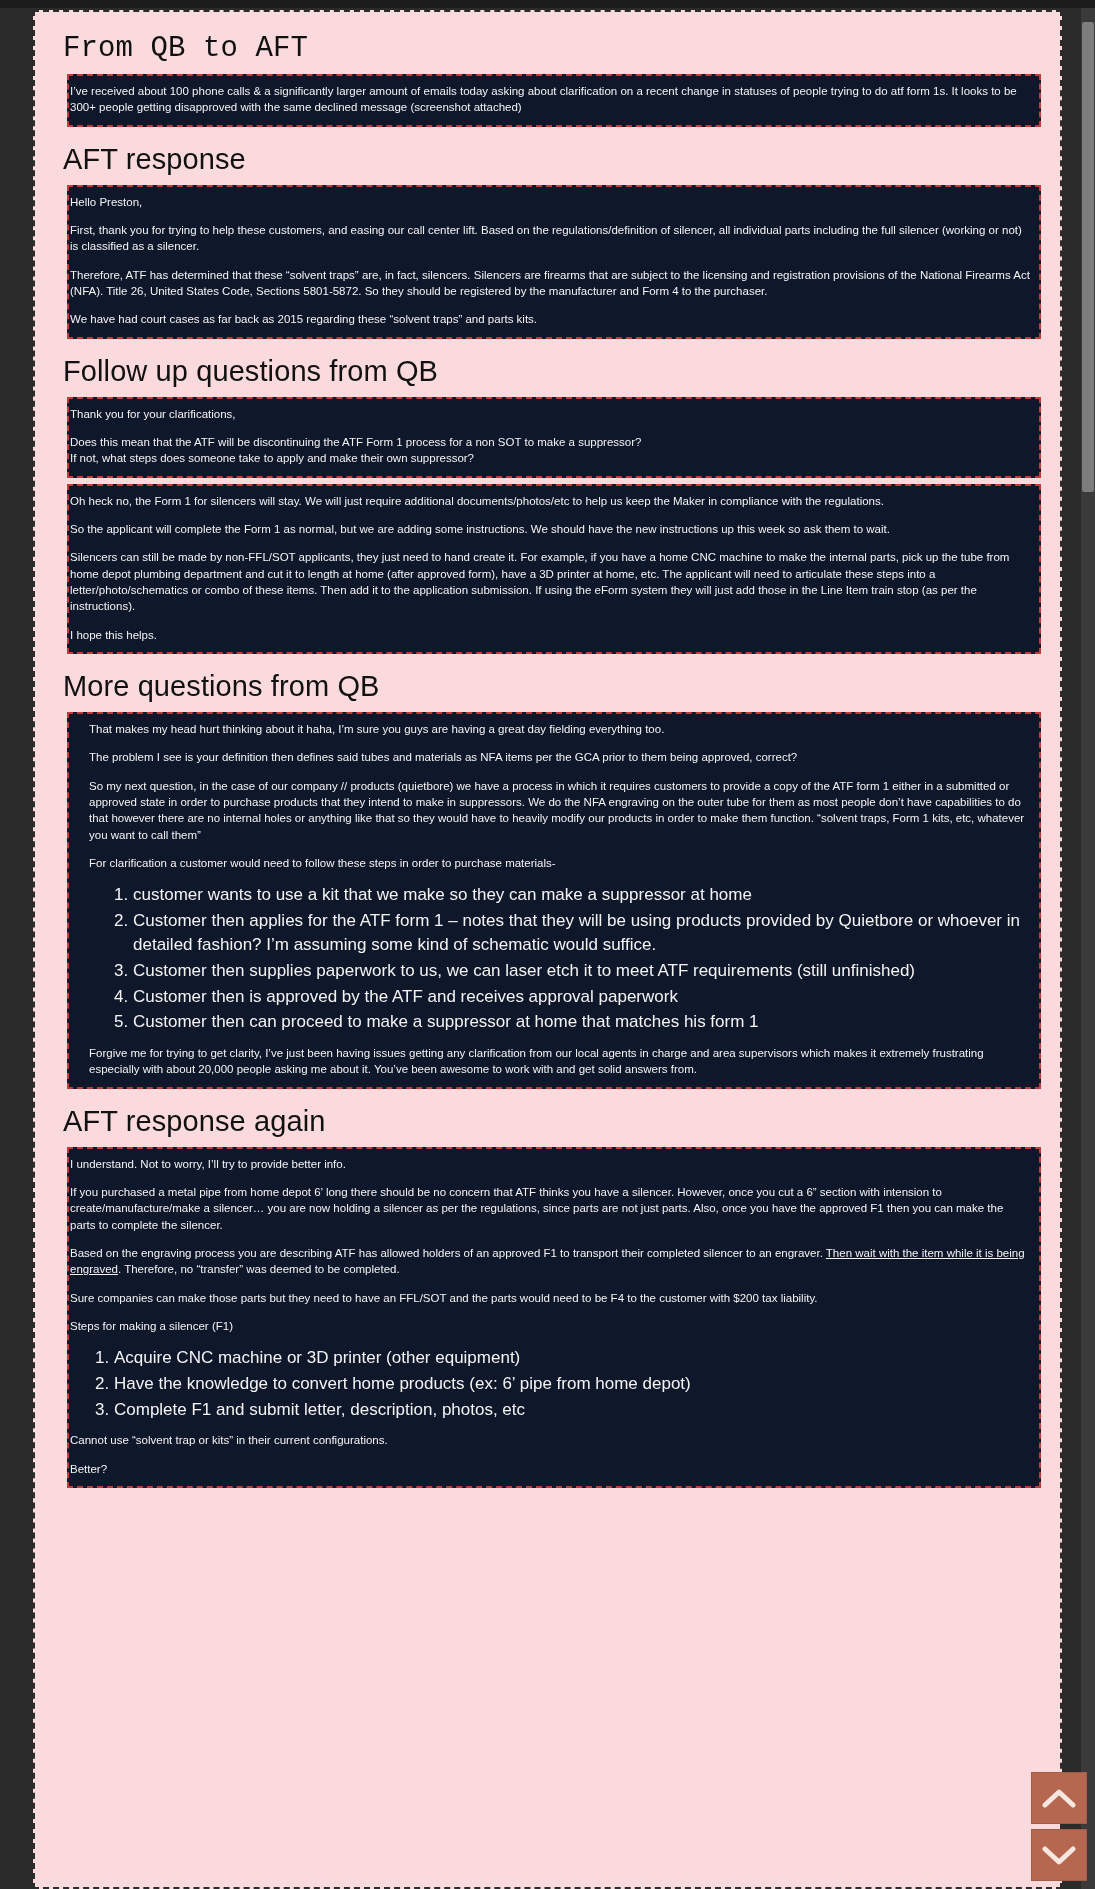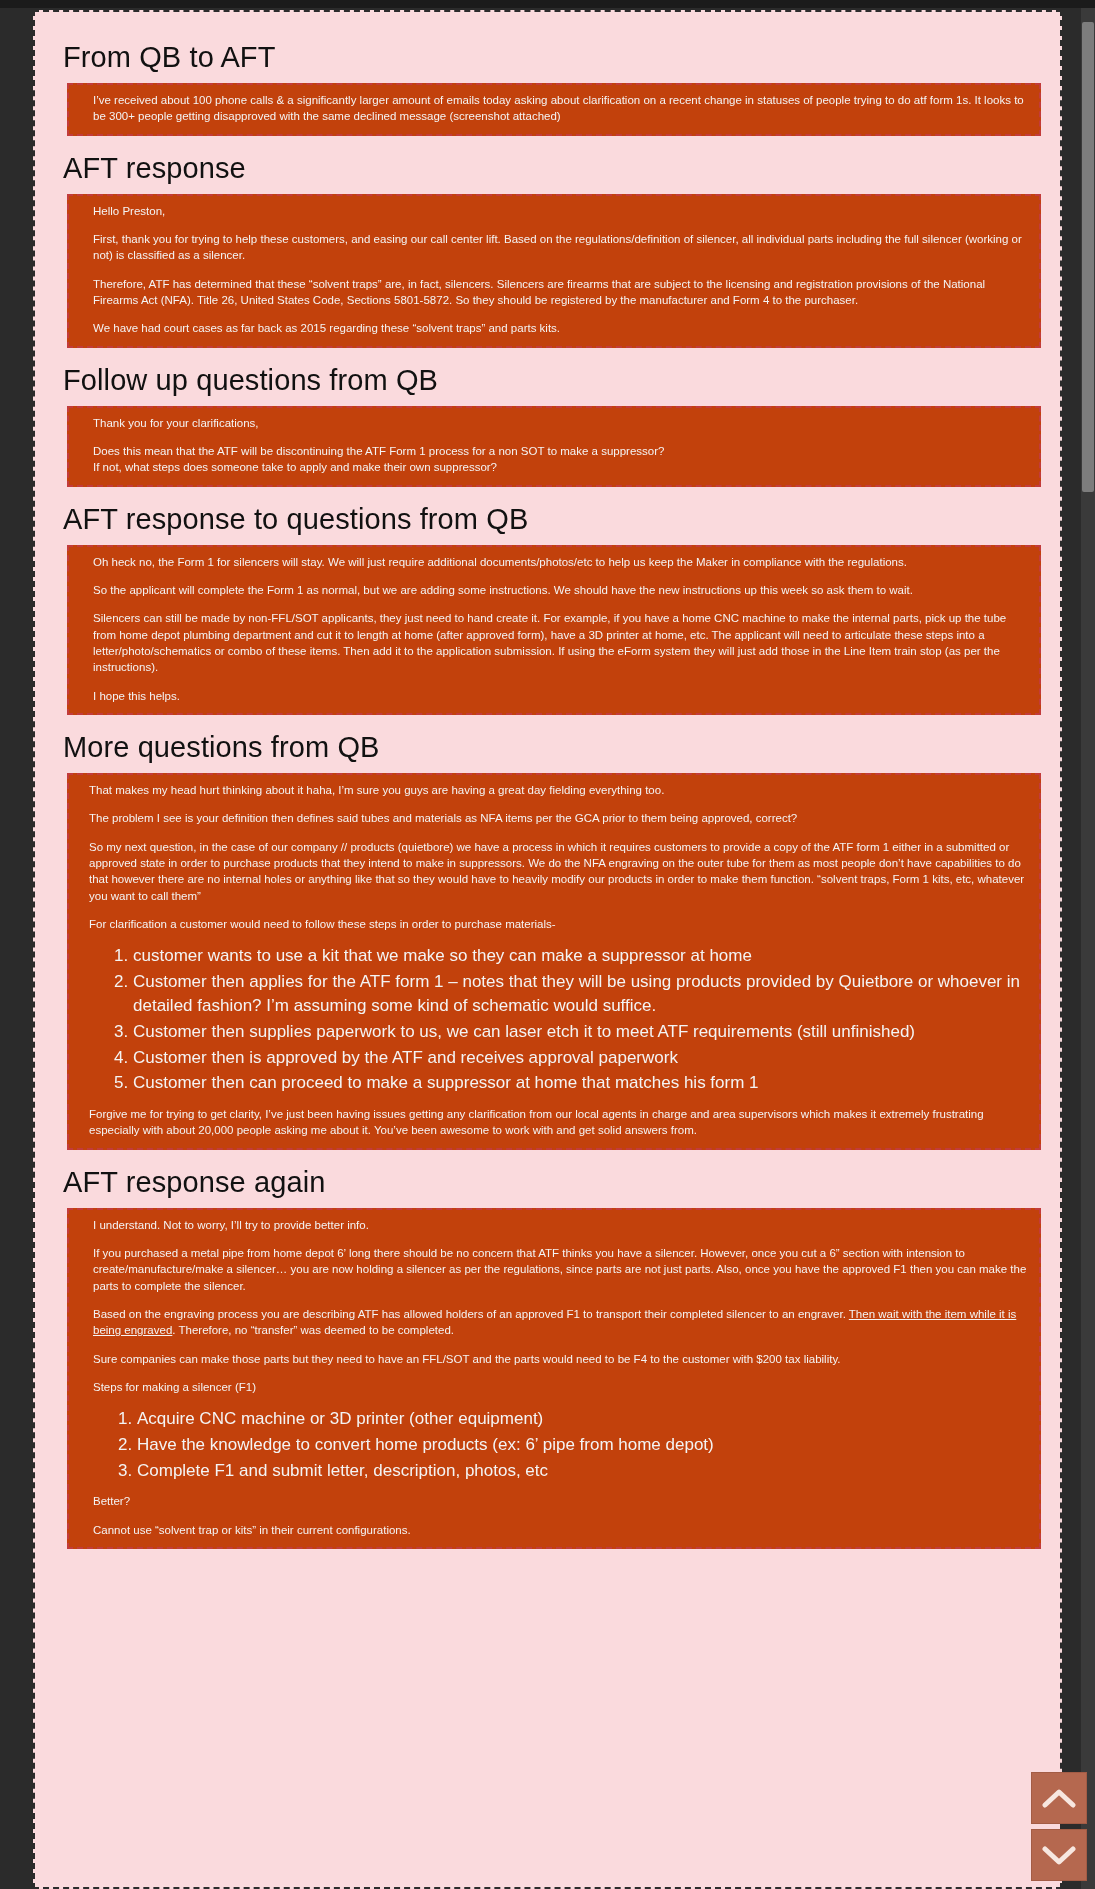--- a/index.html
+++ b/index.html
@@ -35,26 +35,26 @@
     margin-bottom: 6px;
   }
   h2.heading {
     font-family: "Liberation Sans", sans-serif;
     font-weight: 400;
     font-size: 29px;
     color: #111;
     margin: 16px 0 9px 10px;
     letter-spacing: 0.1px;
   }
-  .section:first-child h2.heading { margin-top: 19px; }
+  .section:first-child h2.heading { margin-top: 10px; font-family: Liberation Mono, monospace; }
   .quote {
-    background: #c2410c;
+    background: #0f172a;
     border: 2px dashed #c23b3b;
     box-sizing: border-box;
-    padding: 7px 9px 9px 24px;
+    padding: 7px 9px 9px 1px;
     margin: 0 1px 0 14px;
     color: #f2f2f2;
   }
   .quote p {
     margin: 0 0 12px 0;
     font-size: 11.5px;
     line-height: 1.42;
     font-family: "Liberation Sans", sans-serif;
     color: #f4f4f4;
   }
@@ -131,21 +131,20 @@
         </div>
       </div>
       <div class="section">
         <h2 class="heading">Follow up questions from QB</h2>
         <div class="quote">
           <p>Thank you for your clarifications,</p>
           <p>Does this mean that the ATF will be discontinuing the ATF Form 1 process for a non SOT to make a suppressor?<br>If not, what steps does someone take to apply and make their own suppressor?</p>
         </div>
       </div>
       <div class="section">
-        <h2 class="heading">AFT response to questions from QB</h2>
         <div class="quote">
           <p>Oh heck no, the Form 1 for silencers will stay. We will just require additional documents/photos/etc to help us keep the Maker in compliance with the regulations.</p>
           <p>So the applicant will complete the Form 1 as normal, but we are adding some instructions. We should have the new instructions up this week so ask them to wait.</p>
           <p>Silencers can still be made by non-FFL/SOT applicants, they just need to hand create it. For example, if you have a home CNC machine to make the internal parts, pick up the tube from home depot plumbing department and cut it to length at home (after approved form), have a 3D printer at home, etc. The applicant will need to articulate these steps into a letter/photo/schematics or combo of these items. Then add it to the application submission. If using the eForm system they will just add those in the Line Item train stop (as per the instructions).</p>
           <p>I hope this helps.</p>
         </div>
       </div>
       <div class="section">
         <h2 class="heading">More questions from QB</h2>
         <div class="quote indent">
@@ -169,22 +168,22 @@
           <p>I understand. Not to worry, I’ll try to provide better info.</p>
           <p>If you purchased a metal pipe from home depot 6’ long there should be no concern that ATF thinks you have a silencer. However, once you cut a 6” section with intension to create/manufacture/make a silencer… you are now holding a silencer as per the regulations, since parts are not just parts. Also, once you have the approved F1 then you can make the parts to complete the silencer.</p>
           <p><span>Based on the engraving process you are describing ATF has allowed holders of an approved F1 to transport their completed silencer to an engraver. </span><span class="u">Then wait with the item while it is being engraved</span><span>. Therefore, no “transfer” was deemed to be completed.</span></p>
           <p>Sure companies can make those parts but they need to have an FFL/SOT and the parts would need to be F4 to the customer with $200 tax liability.</p>
           <p>Steps for making a silencer (F1)</p>
           <ol>
             <li>Acquire CNC machine or 3D printer (other equipment)</li>
             <li>Have the knowledge to convert home products (ex: 6’ pipe from home depot)</li>
             <li>Complete F1 and submit letter, description, photos, etc</li>
           </ol>
+          <p>Cannot use “solvent trap or kits” in their current configurations.</p>
           <p>Better?</p>
-          <p>Cannot use “solvent trap or kits” in their current configurations.</p>
         </div>
       </div>
     </div>
 </div>
 
 <div class="sb-right">
   <div class="sb-thumb"></div>
 </div>
 
 <div class="scroll-btns">

